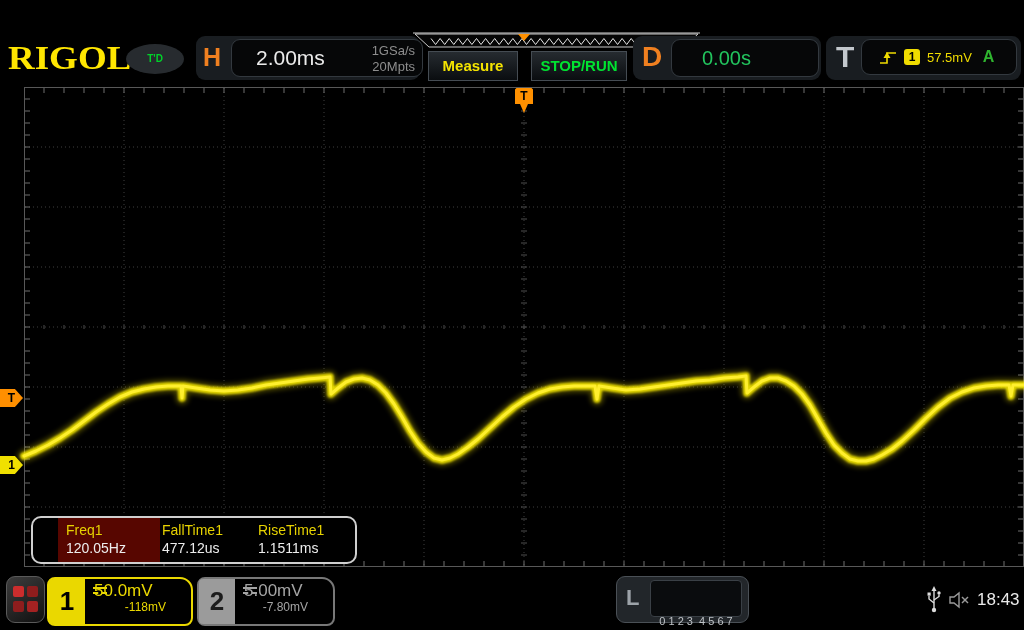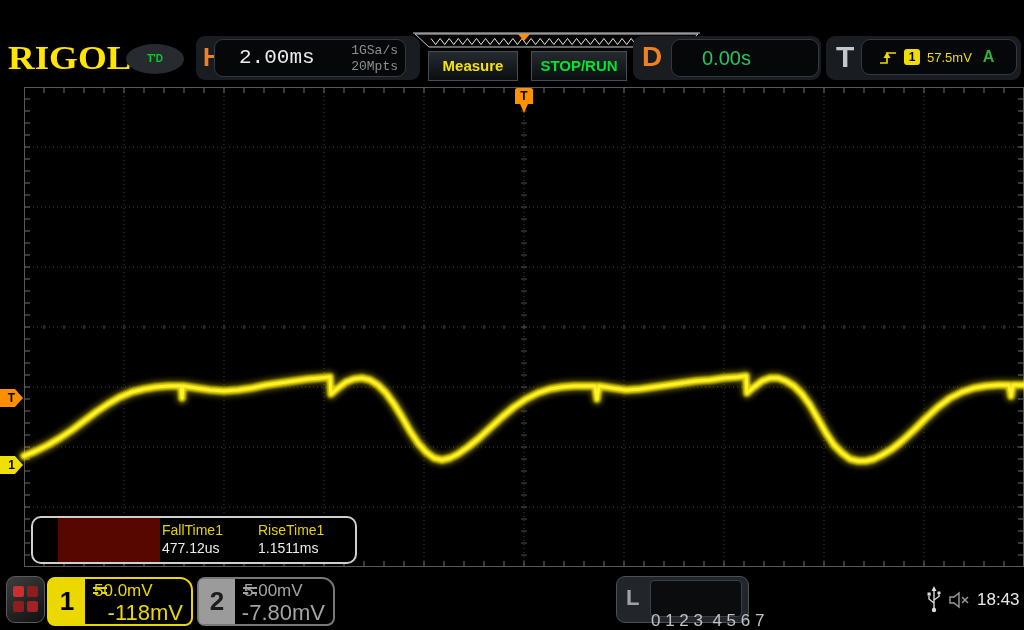--- a/index.html
+++ b/index.html
@@ -18,21 +18,21 @@
     font-size:37px;color:#ffe600;letter-spacing:0px;transform:scaleY(.92);}
   #td-badge{left:126px;top:44px;width:58px;height:30px;border-radius:50%;
     background:#272b2f;text-align:center;line-height:30px;color:#00d22a;
     font-weight:bold;font-size:10px;}
   .hdr-panel{background:#191d21;border-radius:9px;height:44px;top:36px;}
   .hdr-inner{position:absolute;background:#060708;border:1px solid #33393f;border-radius:9px;
     top:3px;height:36px;}
   .big-letter{position:absolute;font-weight:bold;}
   #h-panel{left:196px;width:224px;}
   #h-icon{left:7px;top:7px;font-size:25px;color:#f08020;}
-  #h-inner{left:18px;width:190px;font-family:Liberation Mono, monospace;}
+  #h-inner{left:35px;width:190px;}
   #timebase{position:absolute;left:24px;top:6px;font-size:21px;color:#ebebeb;}
   #srmd{position:absolute;right:7px;top:3px;text-align:right;font-size:13px;
     color:#8e8e8e;line-height:16px;}
   #mem-strip{left:413px;top:32px;width:287px;height:17px;}
   .hdr-btn{top:51px;height:28px;background:linear-gradient(180deg,#262b30,#0a0d10);
     border:1px solid #454c53;border-radius:0;text-align:center;line-height:27px;
     font-weight:bold;font-size:15px;cursor:pointer;}
   #measure-btn{left:428px;width:88px;color:#f5e400;}
   #run-btn{left:531px;width:94px;color:#00e431;}
   #d-panel{left:633px;width:188px;}
@@ -76,35 +76,35 @@
     background:linear-gradient(145deg,#3d3d3d,#101010);border-radius:9px;cursor:pointer;}
   .rsq{position:absolute;width:11px;height:11px;border-radius:2px;}
   .ch-badge{top:577px;height:45px;background:#000;cursor:pointer;}
   #ch1{left:47px;width:142px;border:2px solid #ead800;border-radius:8px 13px 8px 8px;}
   #ch2{left:197px;width:134px;border:2px solid #787878;border-radius:8px 13px 8px 8px;}
   .ch-tab{position:absolute;left:0;top:0;width:36px;height:100%;font-weight:bold;
     font-size:26px;text-align:center;line-height:45px;border-radius:4px 0 0 4px;}
   #ch1 .ch-tab{background:#ead800;color:#000;}
   #ch2 .ch-tab{background:#9b9b9b;color:#1c1c1c;}
   .ch-scale{position:absolute;left:45px;top:2px;font-size:17px;}
-  .ch-offset{position:absolute;right:8px;top:21px;font-size:22px;}
+  .ch-offset{position:absolute;right:25px;top:21px;font-size:12px;}
   #ch1 .ch-scale,#ch1 .ch-offset{color:#ead800;}
   #ch2 .ch-scale,#ch2 .ch-offset{color:#a4a4a4;}
   .coup{position:absolute;left:44px;top:8px;width:14px;}
   .coup i{display:block;height:2px;margin-bottom:3px;}
   #ch1 .coup i{background:#ead800;}
   #ch2 .coup i{background:#a4a4a4;}
   .coup i.dash{background:none!important;border-bottom:2px dashed currentColor;height:0;}
   #ch1 .coup{color:#ead800}#ch2 .coup{color:#a4a4a4}
 
   #logic{left:616px;top:576px;width:131px;height:45px;background:#22262a;
     border:1px solid #4a5056;border-radius:9px;cursor:pointer;}
   #logic-l{position:absolute;left:9px;top:8px;font-size:22px;font-weight:bold;color:#9da3a9;}
   #logic-inner{position:absolute;left:33px;top:3px;width:92px;height:37px;background:#0a0c0e;
-    border:1px solid #3a4046;border-radius:4px;color:#c0c4c8;font-size:17px;
+    border:1px solid #3a4046;border-radius:4px;color:#c0c4c8;font-size:11px;
     text-align:center;white-space:pre;line-height:14px;padding-top:5px;box-sizing:border-box;}
   #clock{left:977px;top:590px;font-size:17px;color:#eaeaea;}
   #usb-icon{left:926px;top:586px;}
   #spk-icon{left:948px;top:591px;}
 </style>
 </head>
 <body>
 
 <div id="screen">
 
@@ -453,20 +453,24 @@
 
   <div class="abs" id="trig-pos-marker">
     <div id="trig-pos-shape"></div>
     <div id="trig-pos-label">T</div>
   </div>
   <div class="abs side-marker" id="trig-level-marker">T</div>
   <div class="abs side-marker" id="ch1-ground-marker">1</div>
 
   <div class="abs" id="meas-panel">
     <div id="meas-hl"></div>
+    <div class="meas-item" style="left:33px;">
+      <div class="meas-label">Freq1</div>
+      <div class="meas-value">120.05Hz</div>
+    </div>
     <div class="meas-item" style="left:129px;">
       <div class="meas-label">FallTime1</div>
       <div class="meas-value">477.12us</div>
     </div>
     <div class="meas-item" style="left:225px;">
       <div class="meas-label">RiseTime1</div>
       <div class="meas-value">1.1511ms</div>
     </div>
   </div>
 

